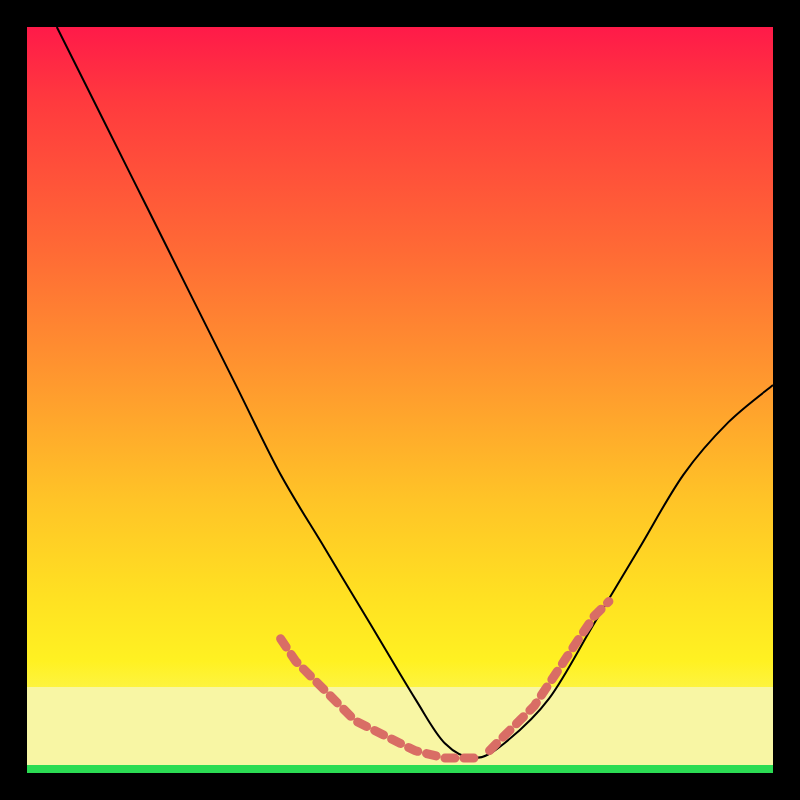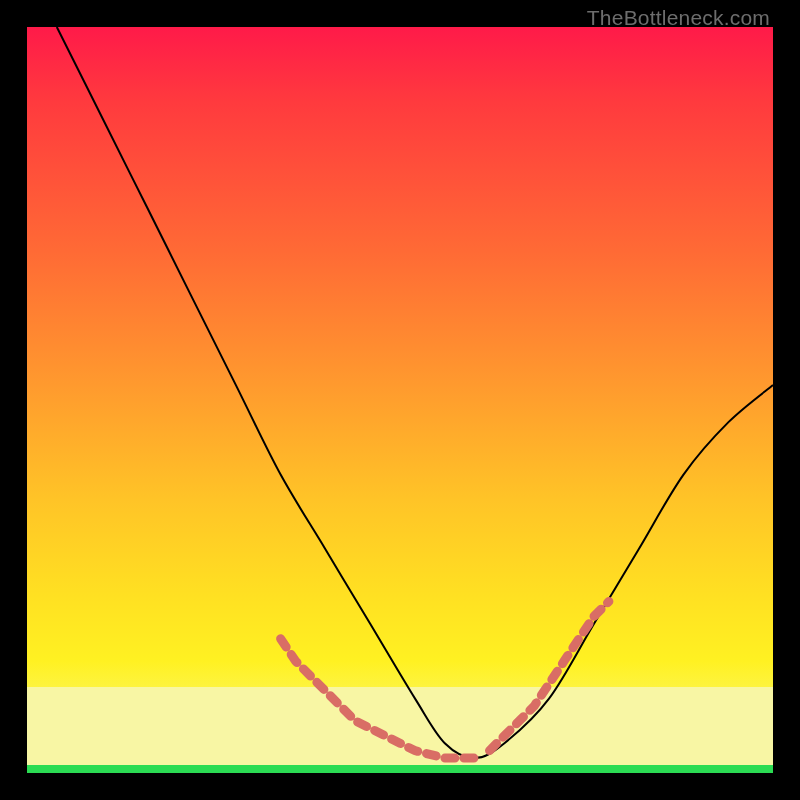--- a/index.html
+++ b/index.html
@@ -72,14 +72,13 @@
 <body>
 
 <div class="frame">
   <div class="plot-area">
     <svg class="curve" viewBox="0 0 746 746">
       <path class="main" d="M 29.8 0.0 C 37.3 14.9, 59.7 59.7, 74.6 89.5 C 89.5 119.4, 104.4 149.2, 119.4 179.0 C 134.3 208.9, 149.2 238.7, 164.1 268.6 C 179.0 298.4, 194.0 328.2, 208.9 358.1 C 223.8 387.9, 238.7 420.2, 253.6 447.6 C 268.6 475.0, 283.5 497.3, 298.4 522.2 C 313.3 547.1, 328.2 571.9, 343.2 596.8 C 358.1 621.7, 375.5 651.5, 387.9 671.4 C 400.4 691.3, 407.8 706.2, 417.8 716.2 C 427.7 726.1, 437.7 731.1, 447.6 731.1 C 457.5 731.1, 465.0 726.1, 477.4 716.2 C 489.9 706.2, 507.3 691.3, 522.2 671.4 C 537.1 651.5, 552.0 621.7, 567.0 596.8 C 581.9 571.9, 596.8 547.1, 611.7 522.2 C 626.6 497.3, 641.6 468.7, 656.5 447.6 C 671.4 426.5, 686.3 410.3, 701.2 395.4 C 716.2 380.5, 738.5 364.3, 746.0 358.1"></path>
       <path class="dotsA" d="M 253.6 611.7 L 268.6 634.1 L 283.5 649.0 L 298.4 663.9 L 313.3 678.9 L 328.2 693.8 L 343.2 701.2 L 358.1 708.7 L 373.0 716.2 L 387.9 723.6 L 402.8 727.4 L 417.8 731.1 L 432.7 731.1 L 447.6 731.1" stroke-dasharray="10 9"></path>
       <path class="dotsB" d="M 462.5 723.6 L 477.4 708.7 L 492.4 693.8 L 507.3 678.9 L 522.2 656.5 L 537.1 634.1 L 552.0 611.7 L 567.0 589.3 L 581.9 574.4" stroke-dasharray="10 9"></path>
     </svg>
   </div>
-  <div class="watermark">TheBottleneck.com</div>
 </div>
 
 </body></html>

